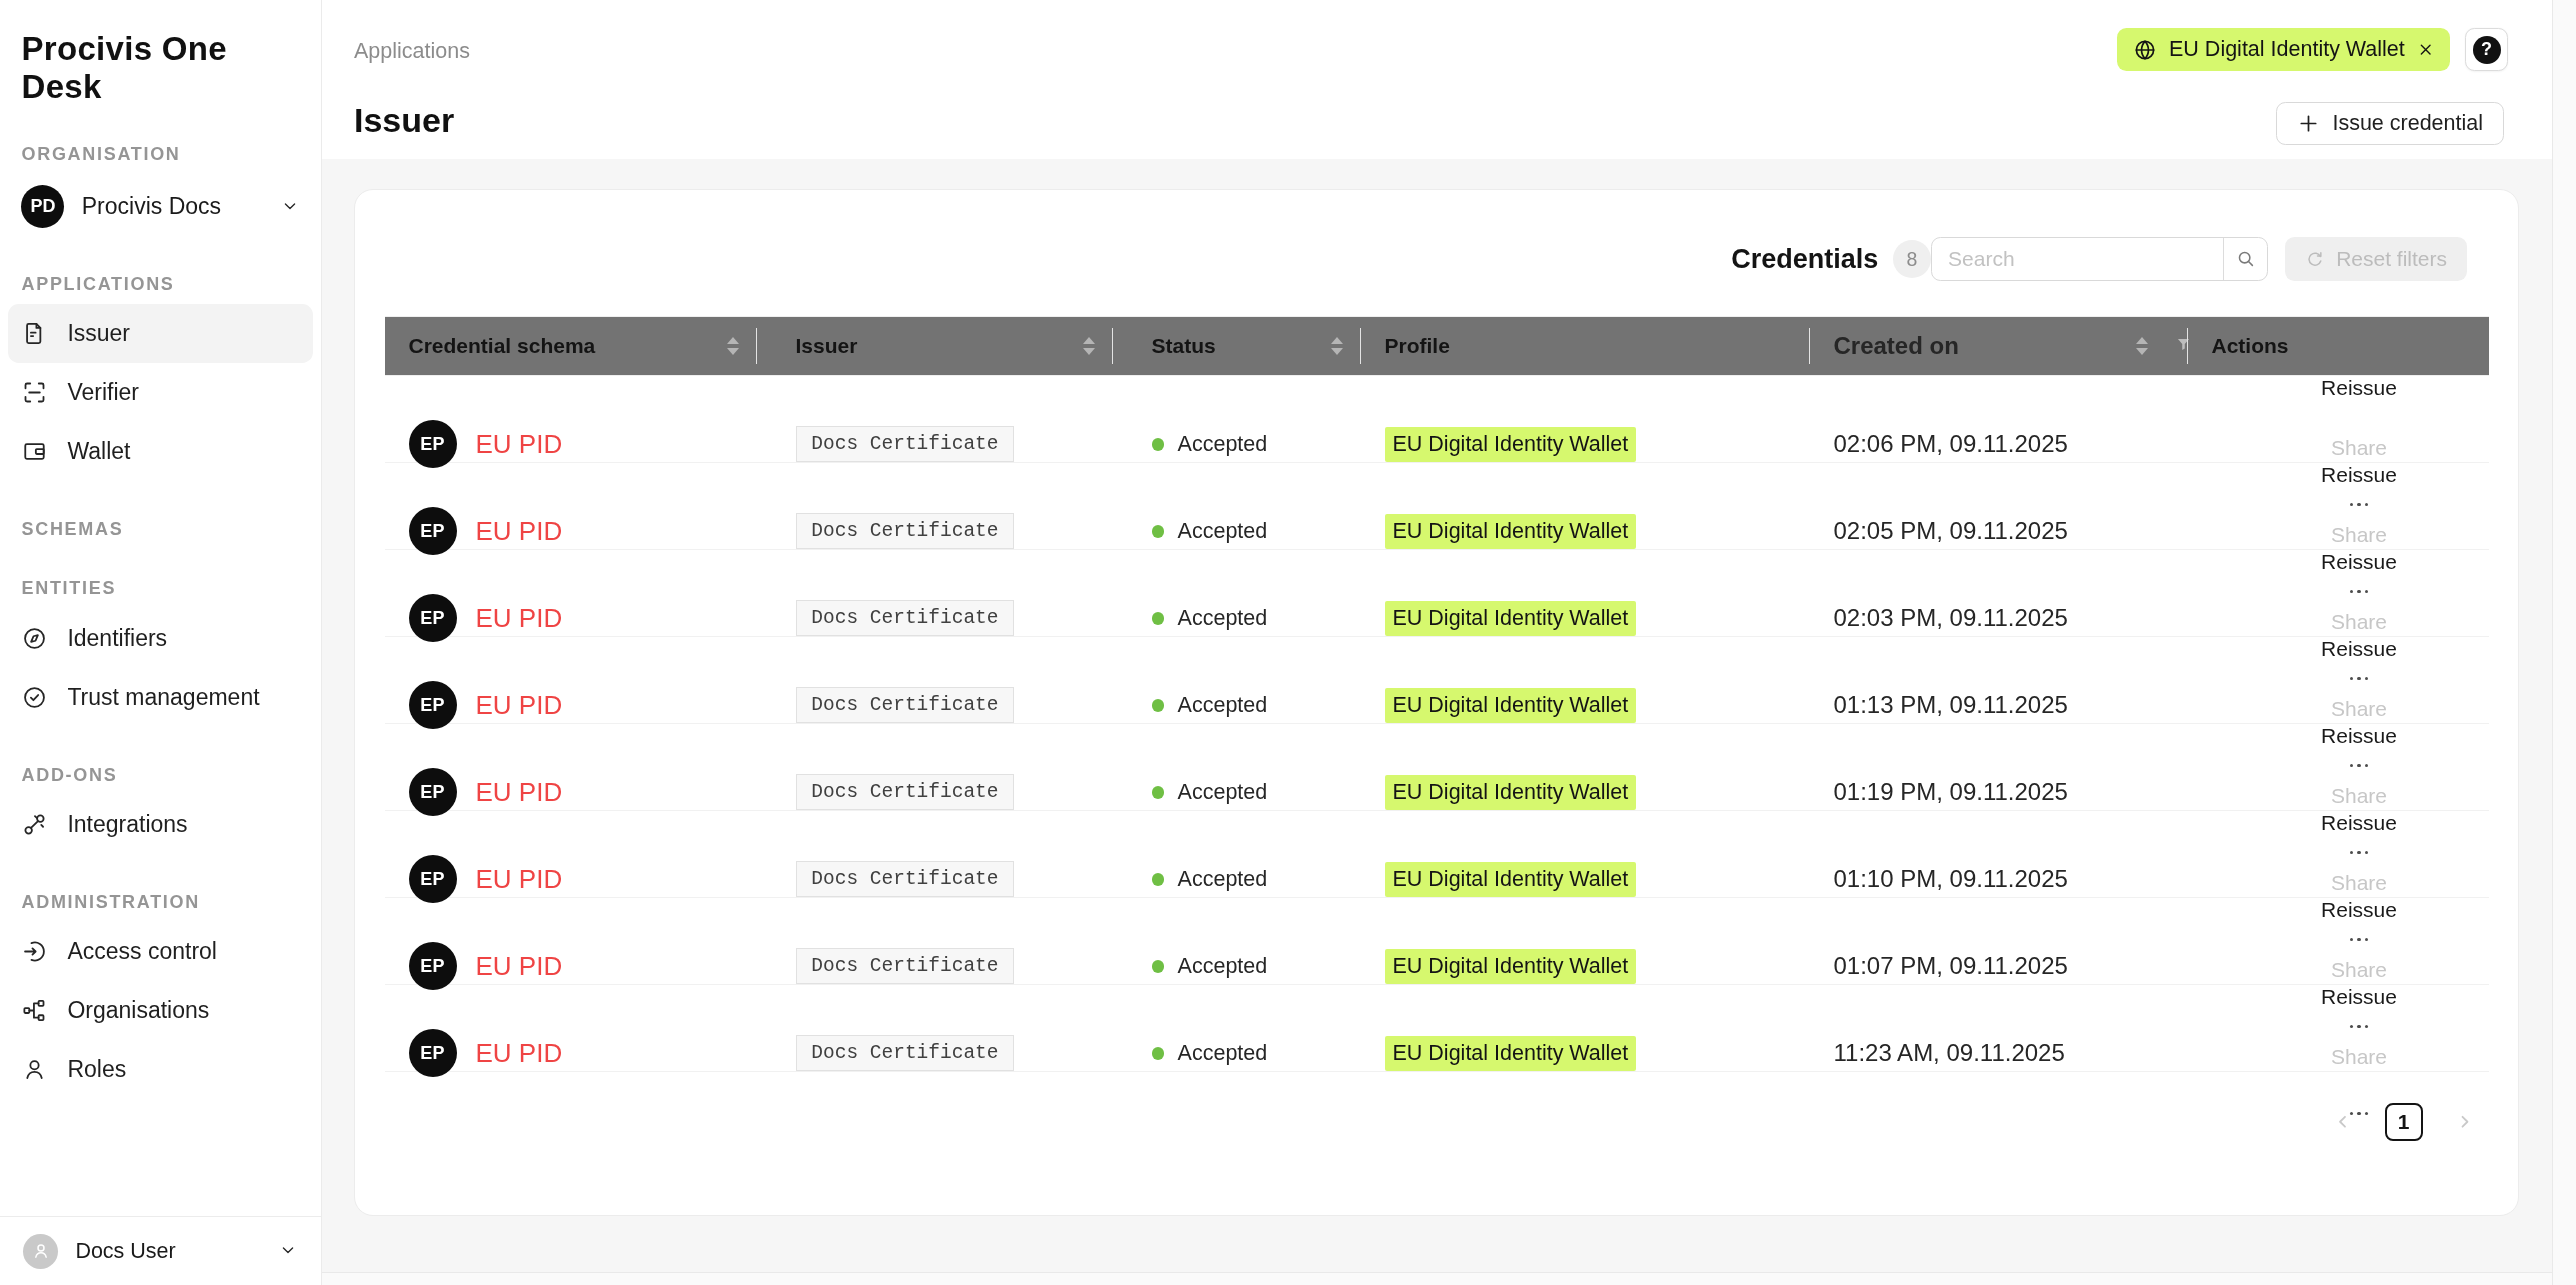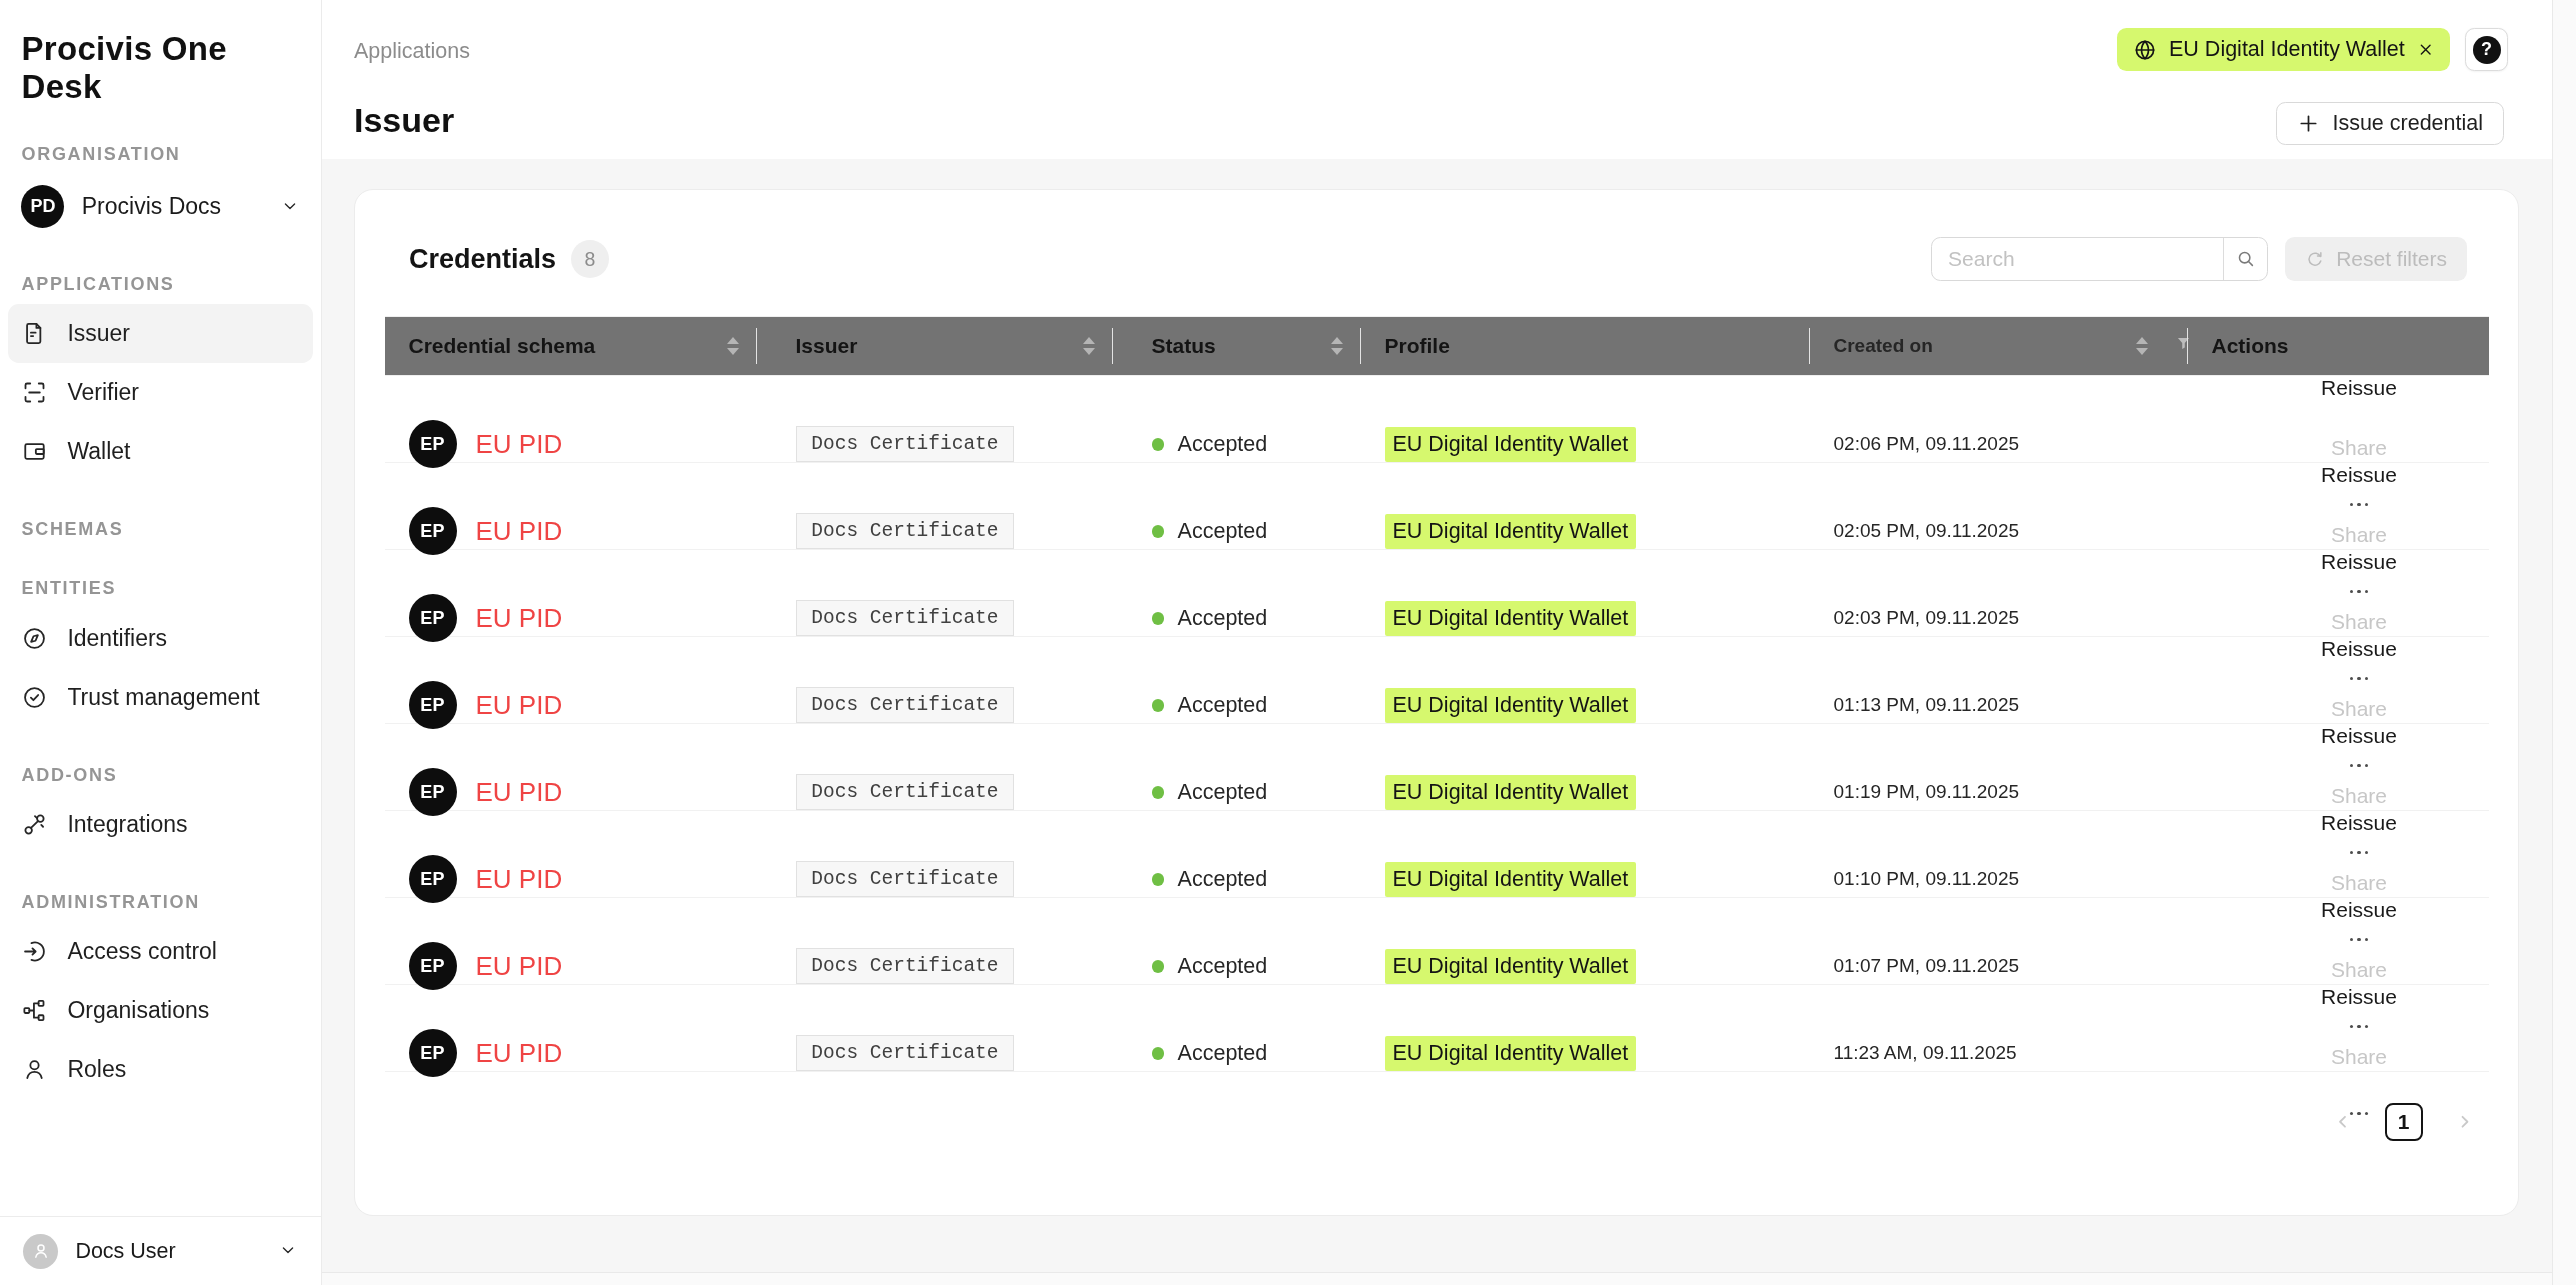--- a/index.html
+++ b/index.html
@@ -38,21 +38,21 @@
   .help-btn { width:43px; height:43px; background:#fff; border:0.7px solid #dcdcdc; border-radius:9.4px; display:flex; align-items:center; justify-content:center; cursor:pointer; box-shadow:0 0.7px 2px rgba(0,0,0,.05); }
   .help-inner { width:28px; height:28px; border-radius:50%; background:#111; color:#fff; font-size:18px; font-weight:700; display:flex; align-items:center; justify-content:center; }
   .page-title { position:absolute; top:101px; left:32px; font-size:34px; font-weight:600; color:#111; }
   .issue-btn { position:absolute; top:102px; right:72px; height:43px; padding:0 20px; background:#fff; border:0.7px solid #d9d9d9; border-radius:9.4px; display:flex; align-items:center; gap:12px; font-size:21.5px; color:#1f1f1f; cursor:pointer; }
   .issue-btn svg { width:23px; height:23px; }
 
   .content { flex:1; position:relative; }
   .bottom-strip { height:12.7px; background:#fafafa; border-top:0.7px solid #e9e9e9; flex-shrink:0; }
 
   .card { margin:30px 57px 0 32px; height:1027px; background:#fff; border:0.7px solid #ececec; border-radius:19px; overflow:hidden; }
-  .card-header { display:flex; align-items:center; justify-content:space-between; padding:47px 51px 35px 54px; }
+  .card-header { display:flex; align-items:center; justify-content:flex-end; padding:47px 51px 35px 54px; }
   .cred-title { display:flex; align-items:center; gap:14.8px; }
   .cred-title h2 { font-size:27px; font-weight:600; color:#141414; }
   .count-badge { min-width:38px; height:38px; padding:0 8px; border-radius:19px; background:#efefef; color:#8c8c8c; font-size:19.5px; display:flex; align-items:center; justify-content:center; }
   .controls { display:flex; align-items:center; gap:17.4px; }
   .search { width:337px; height:44px; border:0.7px solid #d9d9d9; border-radius:9.4px; background:#fff; display:flex; overflow:hidden; }
   .search input { flex:1; min-width:0; border:0; outline:0; padding:0 16px; font-size:21px; color:#333; font-family:"Liberation Sans", sans-serif; background:transparent; }
   .search input::placeholder { color:#c2c2c2; }
   .search-btn { width:44px; border-left:0.7px solid #dcdcdc; display:flex; align-items:center; justify-content:center; cursor:pointer; }
   .search-btn svg { width:21.5px; height:21.5px; }
   .reset-btn { height:44px; padding:0 20px; background:#efefef; border:0; border-radius:9.4px; color:#bcbcbc; font-size:21px; display:flex; align-items:center; gap:10.7px; font-family:"Liberation Sans", sans-serif; }
@@ -73,21 +73,21 @@
 
   .tr { height:87px; border-bottom:0.7px solid #f1f1f1; cursor:pointer; }
   .td { display:flex; align-items:center; padding-left:24px; min-width:0; }
   .td.p58 { padding-left:39px; }
   .avatar-ep { width:48px; height:48px; border-radius:50%; background:#0d0d0d; color:#fff; font-size:18px; font-weight:600; display:flex; align-items:center; justify-content:center; letter-spacing:0.3px; flex-shrink:0; }
   .schema-name { margin-left:19px; font-size:26px; color:#ef4444; }
   .tag { font-family:"Liberation Mono", monospace; font-size:19.5px; color:#404040; background:#f7f7f7; border:0.7px solid #e1e1e1; border-radius:0; padding:6px 14.8px; white-space:nowrap; }
   .dot { width:12.7px; height:12.7px; border-radius:50%; background:#6fbf44; flex-shrink:0; }
   .status-text { margin-left:13.4px; font-size:21.5px; color:#262626; }
   .profile-mark { background:#d6f86e; padding:4.7px 8px; font-size:21.5px; color:#141414; border-radius:2px; white-space:nowrap; }
-  .created { font-size:19px; color:#262626; }
+  .created { font-size:24px; color:#262626; }
   .actions { gap:36px; padding-left:42px;flex-direction:column; }
   .reissue { font-size:21px; color:#1a1a1a; cursor:pointer; }
   .share { font-size:21px; color:#c7c7c7; }
   .more { display:flex; gap:4px; align-items:center; cursor:pointer; padding:6.7px 2.7px; }
   .more i { width:3.4px; height:3.4px; border-radius:50%; background:#4d4d4d; display:block; }
 
   .pagination { display:flex; align-items:center; justify-content:flex-end; gap:31px; padding:31px 13.4px 0 0; }
   .page-chev { display:flex; cursor:default; }
   .page-chev svg { width:21.5px; height:21.5px; }
   .page-box { width:38px; height:38px; border:2px solid #141414; border-radius:8px; font-size:21px; font-weight:600; display:flex; align-items:center; justify-content:center; color:#141414; cursor:pointer; }

